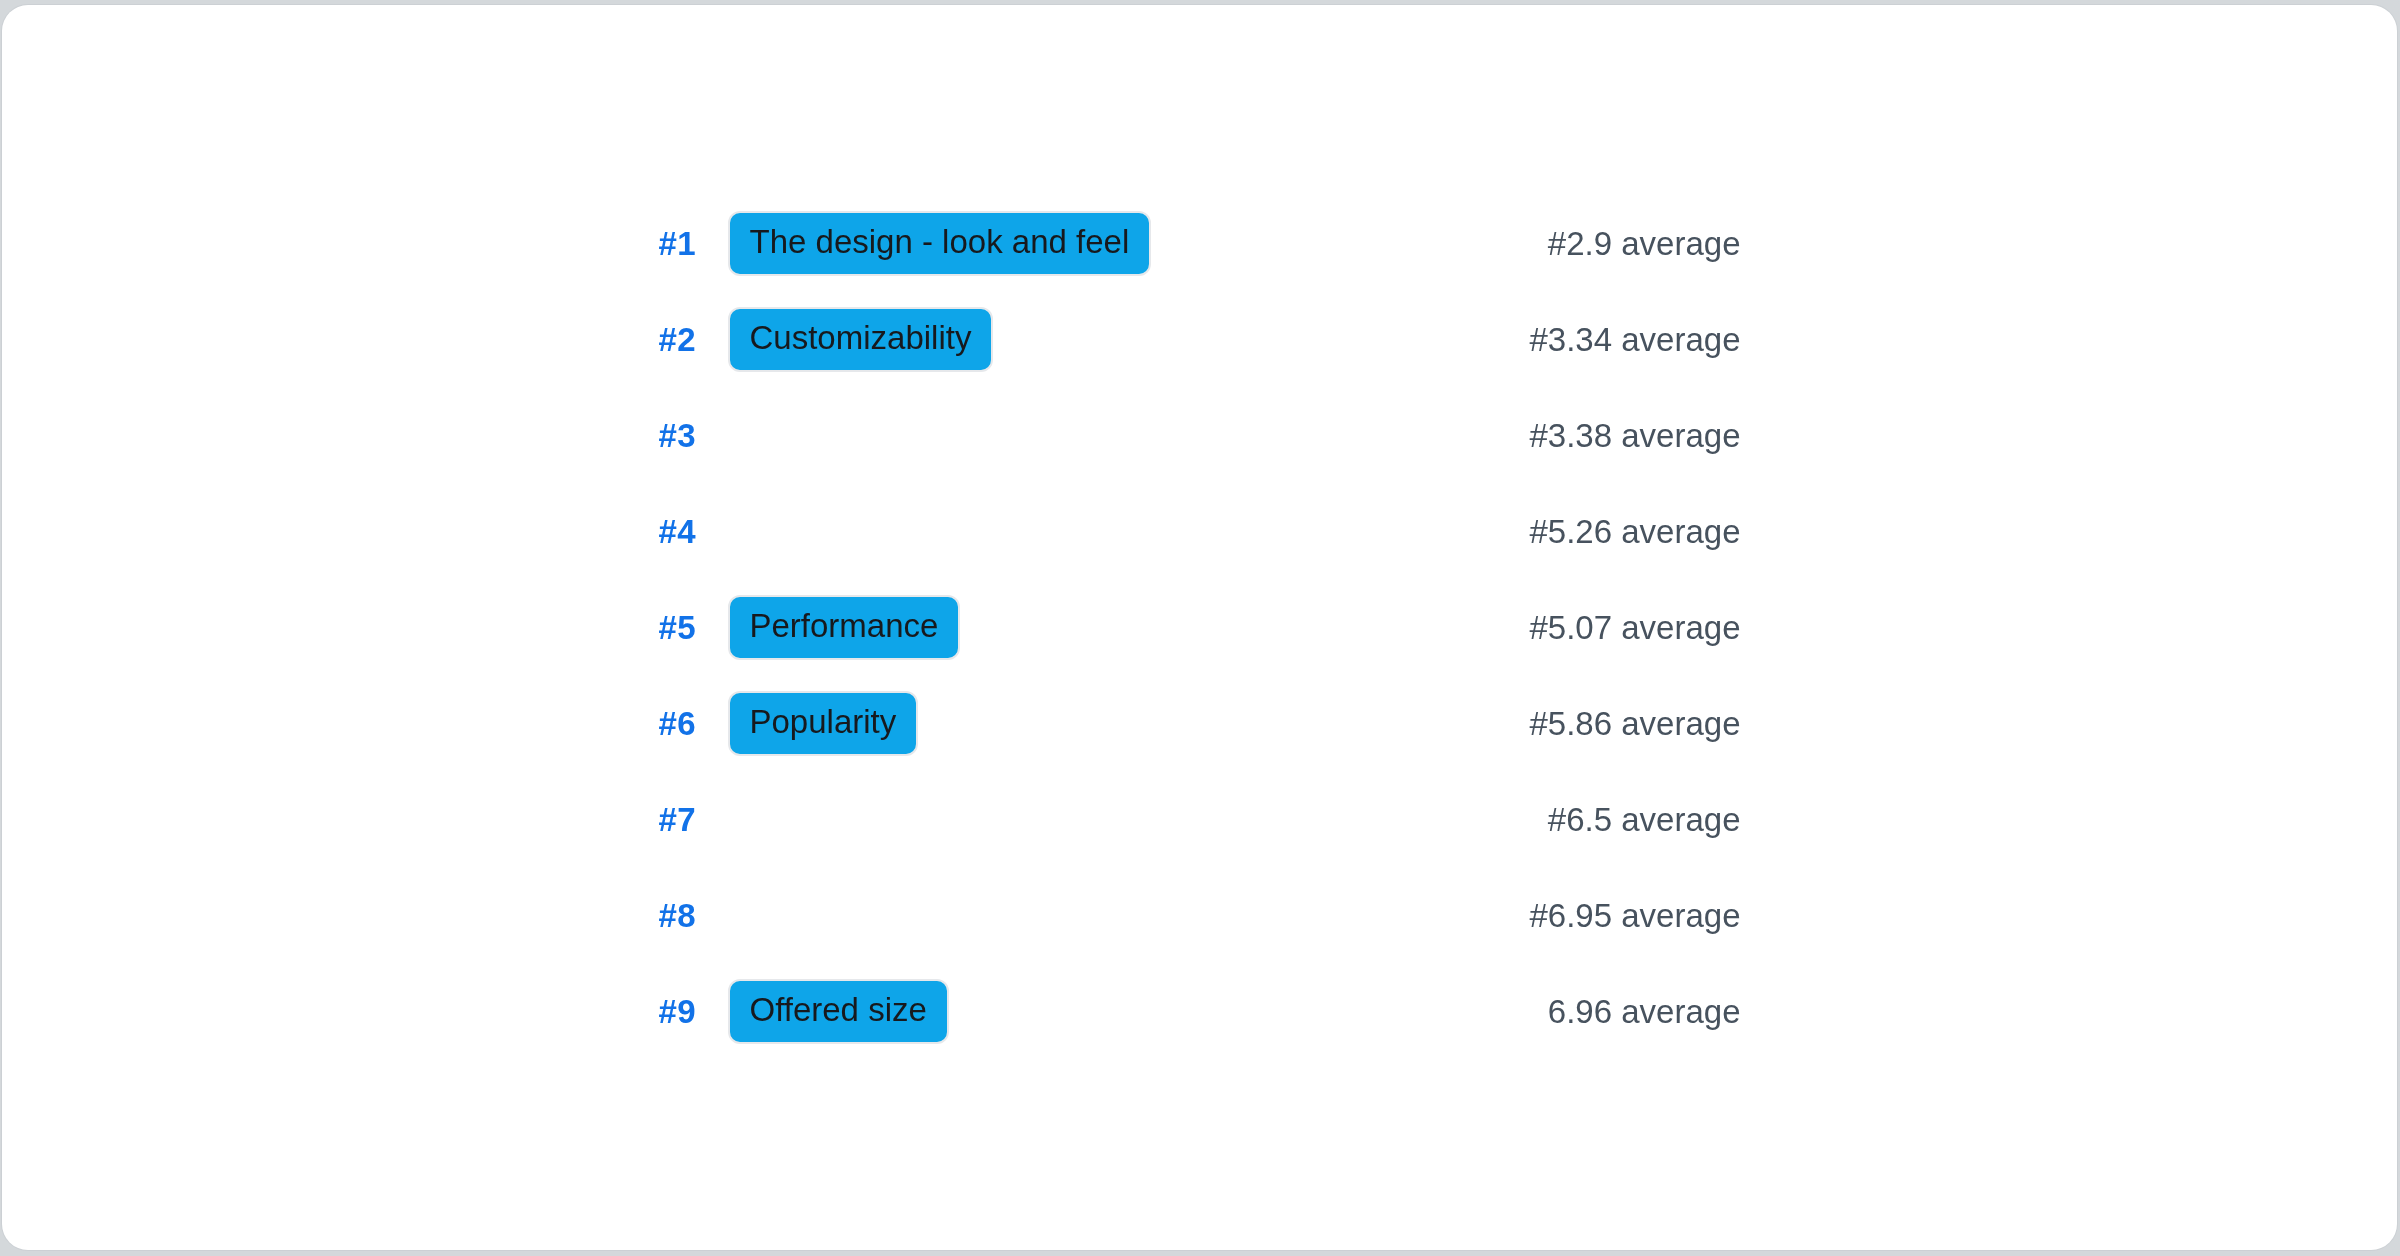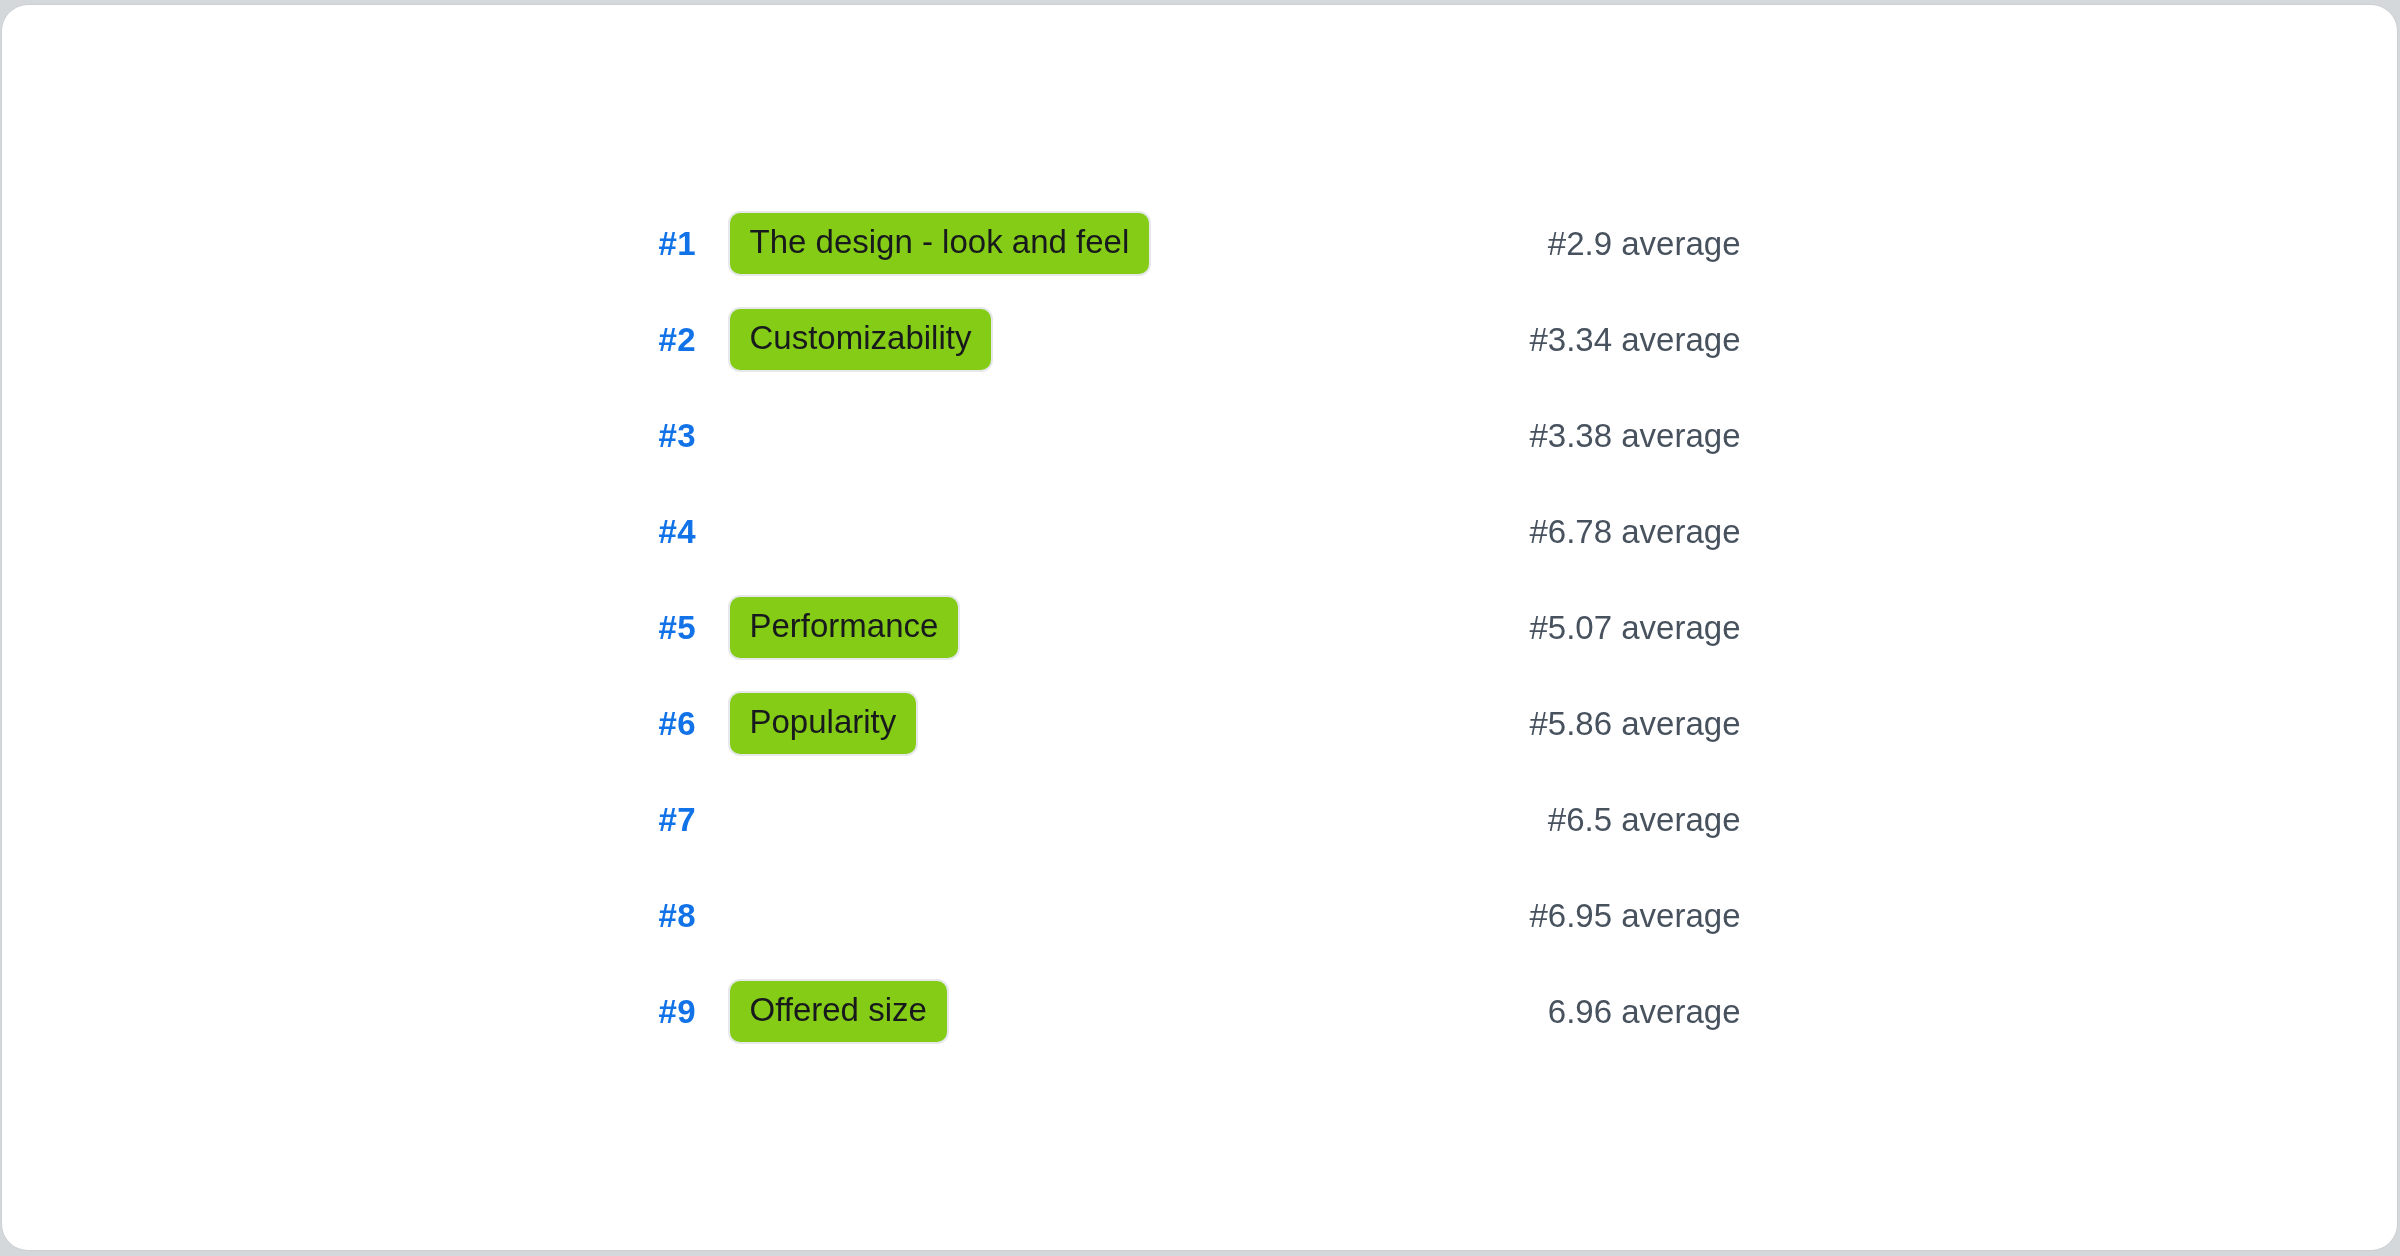--- a/index.html
+++ b/index.html
@@ -38,21 +38,21 @@
   .rank-label {
     width: 48px;
     flex: 0 0 48px;
     font-size: 33px;
     font-weight: 700;
     color: var(--accent, #1272e8);
     letter-spacing: 0.5px;
   }
   .option-pill {
     margin-left: 21px;
-    background: #84cc16;
+    background: #0ea5e9;
     border: 2px solid #e6e8eb;
     border-radius: 12px;
     padding: 12px 20px 14px 20px;
     font-size: 33px;
     color: #17191d;
     line-height: 1.05;
     white-space: nowrap;
   }
   .average-label {
     margin-left: auto;
@@ -80,21 +80,21 @@
       <span class="average-label">#3.34 average</span>
     </div>
 
     <div class="ranking-row">
       <span class="rank-label">#3</span>
       <span class="average-label">#3.38 average</span>
     </div>
 
     <div class="ranking-row">
       <span class="rank-label">#4</span>
-      <span class="average-label">#6.78 average</span>
+      <span class="average-label">#5.26 average</span>
     </div>
 
     <div class="ranking-row">
       <span class="rank-label">#5</span>
       <span class="option-pill">Performance</span>
       <span class="average-label">#5.07 average</span>
     </div>
 
     <div class="ranking-row">
       <span class="rank-label">#6</span>

